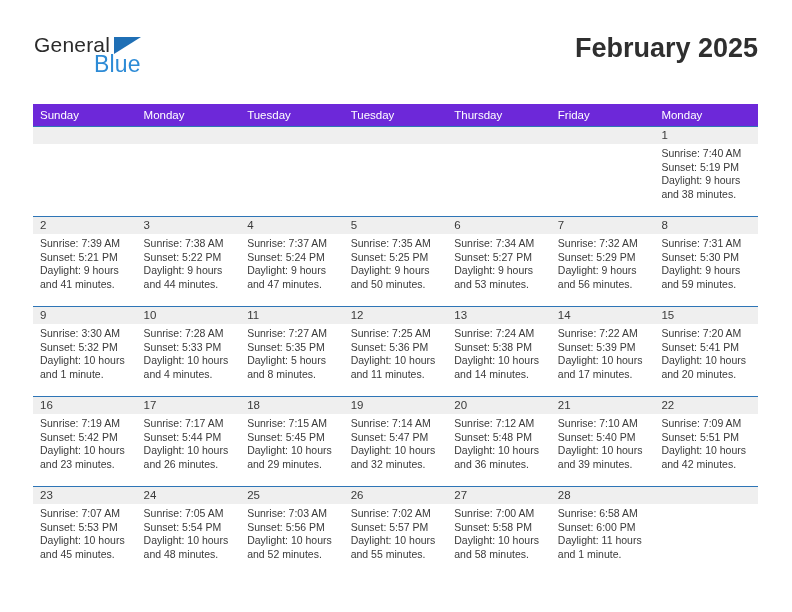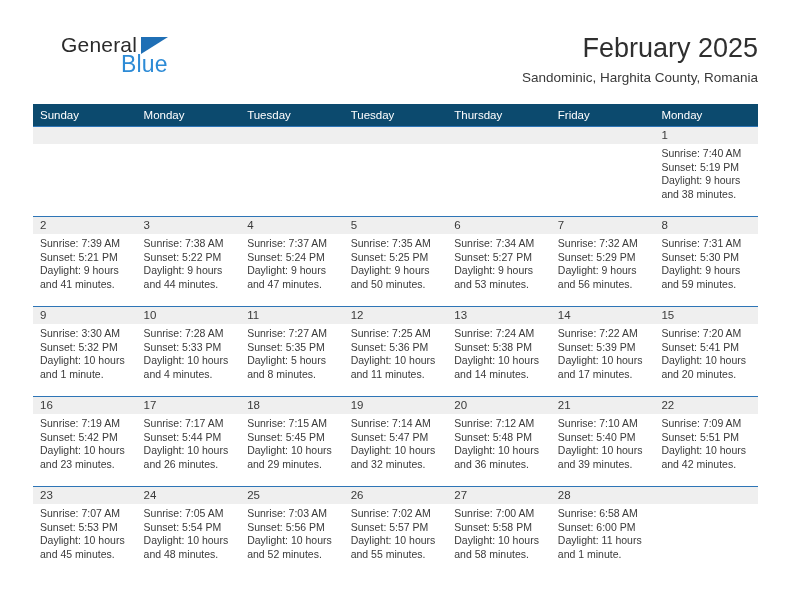--- a/index.html
+++ b/index.html
@@ -27,21 +27,20 @@
     left: 0;
     top: 0;
     width: 792px;
     height: 100px;
   }
   .brand {
     position: absolute;
     left: 34px;
     top: 34px;
     width: 220px;
-    margin-left: 27px;
   }
   .brand-line1 {
     position: relative;
     font-size: 21px;
     line-height: 22px;
     color: #2b2b2b;
     letter-spacing: 0.2px;
     white-space: nowrap;
   }
   .brand-mark {
@@ -65,42 +64,42 @@
   .title-block {
     position: absolute;
     right: 34px;
     top: 32px;
     text-align: right;
   }
   .month-title {
     font-size: 27px;
     line-height: 32px;
     color: #2f2f2f;
-    font-weight: normal;
+    font-weight: bold;
     white-space: nowrap;
   }
   .location-subtitle {
     margin-top: 5px;
     font-size: 13.5px;
     line-height: 18px;
     color: #3a3a3a;
     white-space: nowrap;
   }
 
   
   .calendar {
     position: absolute;
     left: 33px;
     top: 104px;
     width: 725px;
     border-collapse: collapse;
     table-layout: fixed;
   }
   .calendar th {
-    background: #0c4a6e;
+    background: #6d28d9;
     color: #ffffff;
     font-size: 11.5px;
     font-weight: normal;
     text-align: left;
     padding: 5px 0 5px 7px;
     height: 12px;
     border: none;
   }
   .calendar td {
     vertical-align: top;
@@ -145,21 +144,20 @@
   <div class="header">
 
     <div class="brand">
       <div class="brand-line1">General</div>
       <div class="brand-mark"></div>
       <div class="brand-line2">Blue</div>
     </div>
 
     <div class="title-block">
       <div class="month-title">February 2025</div>
-      <div class="location-subtitle">Sandominic, Harghita County, Romania</div>
     </div>
 
   </div>
 
   <table class="calendar">
     <thead>
       <tr id="weekday-row">
           <th>Sunday</th>
           <th>Monday</th>
           <th>Tuesday</th>

